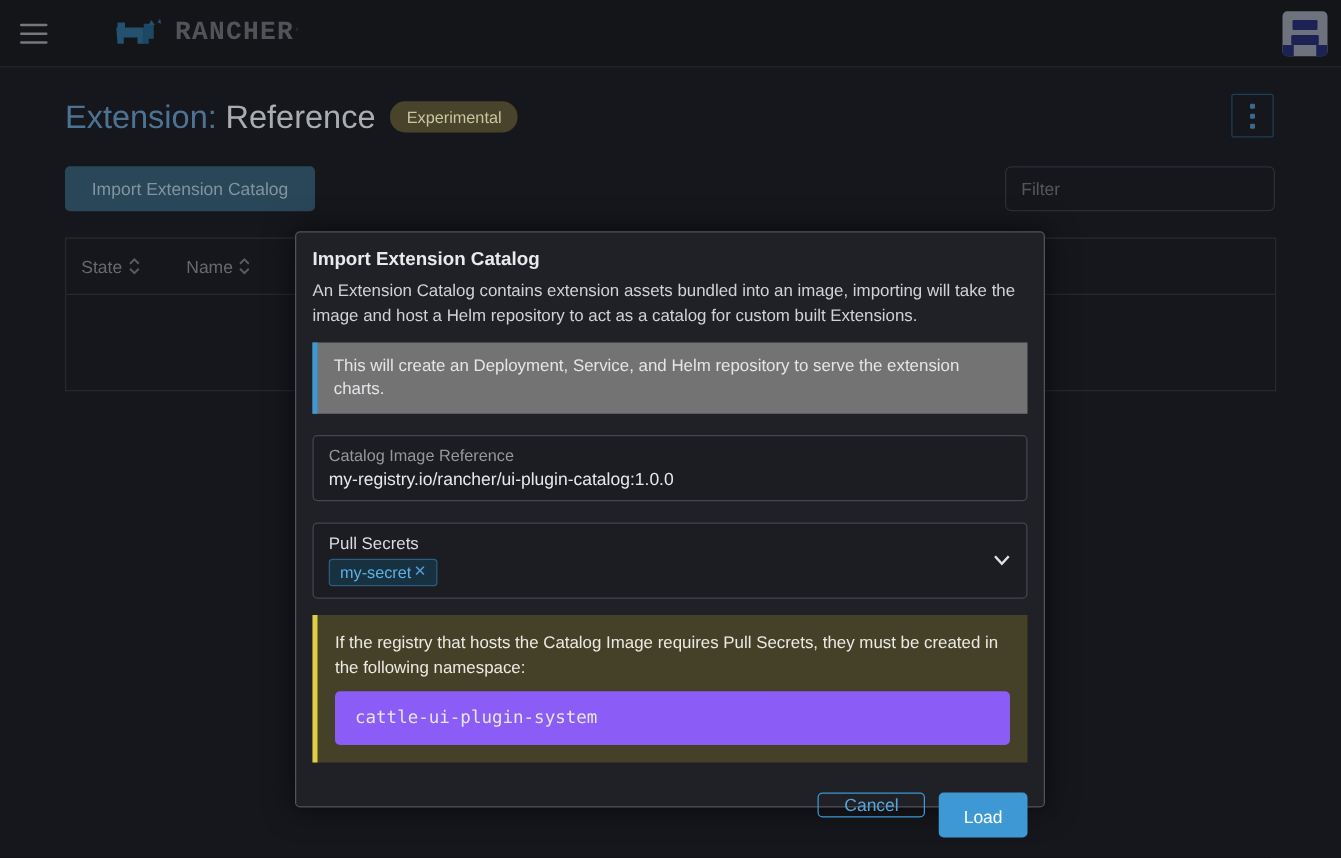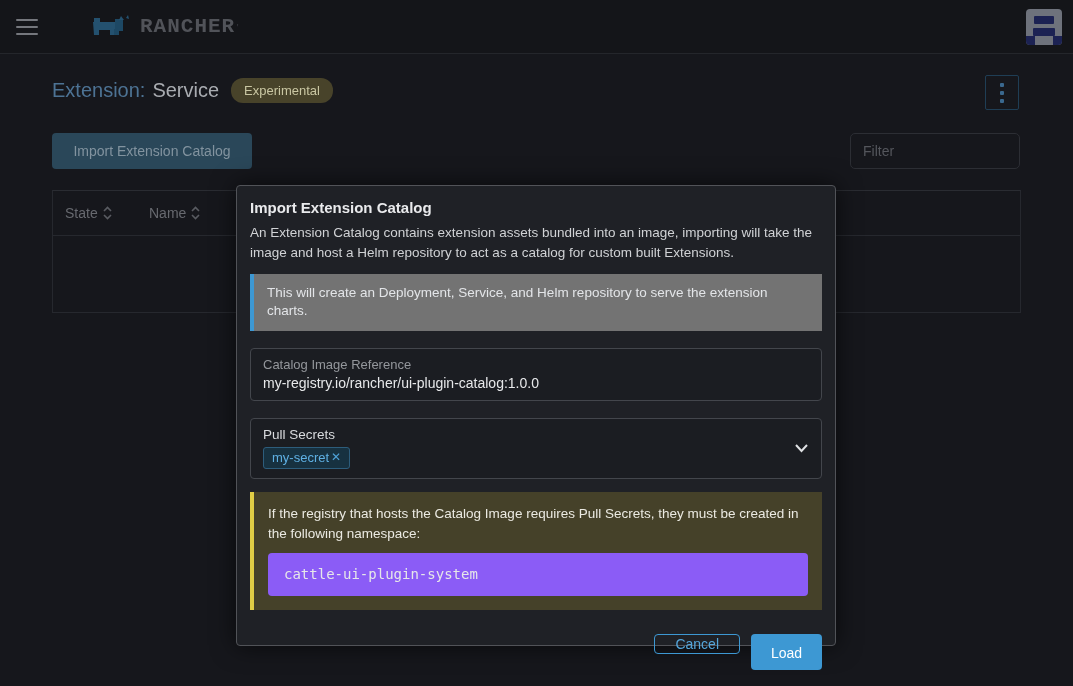--- a/index.html
+++ b/index.html
@@ -53,21 +53,21 @@
   .avatar .bar2 { position: absolute; left: 7px; top: 19px; width: 22px; height: 8px; background: #1c2253; border-radius: 1px; }
   .avatar .cornerL { position: absolute; left: 0; bottom: 0; width: 9px; height: 9px; background: #1c2253; }
   .avatar .cornerR { position: absolute; right: 0; bottom: 0; width: 9px; height: 9px; background: #1c2253; }
 
   
   .page-title-row {
     position: absolute;
     top: 78px; left: 52px; right: 52px;
     display: flex; align-items: center;
   }
-  .page-title { font-size: 20px; font-weight: normal; display: flex; align-items: flex-end; }
+  .page-title { font-size: 26px; font-weight: normal; display: flex; align-items: flex-end; }
   .title-prefix { color: #4d7394; }
   .title-main { color: #a9acb1; font-weight: 500; margin-left: 7px; }
   .badge-experimental {
     margin-left: 12px;
     background: #48432a;
     color: #c9c6a2;
     font-size: 13px;
     padding: 5px 13px;
     border-radius: 12px;
   }
@@ -93,21 +93,21 @@
     color: #82939f;
     font-size: 14px;
     border: none;
     border-radius: 4px;
     font-family: inherit;
     cursor: pointer;
   }
   .filter-input {
     position: absolute;
     top: 133px; right: 53px;
-    width: 170px; height: 36px;
+    width: 216px; height: 36px;
     background: transparent;
     border: 1px solid #2c2e34;
     border-radius: 5px;
     color: #8a8c92;
     font-size: 14px;
     padding: 0 12px;
     font-family: inherit;
   }
   .filter-input::placeholder { color: #54565c; }
 
@@ -264,21 +264,21 @@
       <div class="bar1"></div>
       <div class="bar2"></div>
       <div class="cornerL"></div>
       <div class="cornerR"></div>
     </div>
   </div>
 
   <div class="page-title-row">
     <h1 class="page-title">
       <span class="title-prefix">Extension:</span>
-      <span class="title-main">Service</span>
+      <span class="title-main">Reference</span>
     </h1>
     <span class="badge-experimental">Experimental</span>
   </div>
   <button class="kebab-button">
     <i></i>
       <i></i>
       <i></i>
   </button>
 
   <button class="btn-import">Import Extension Catalog</button>

